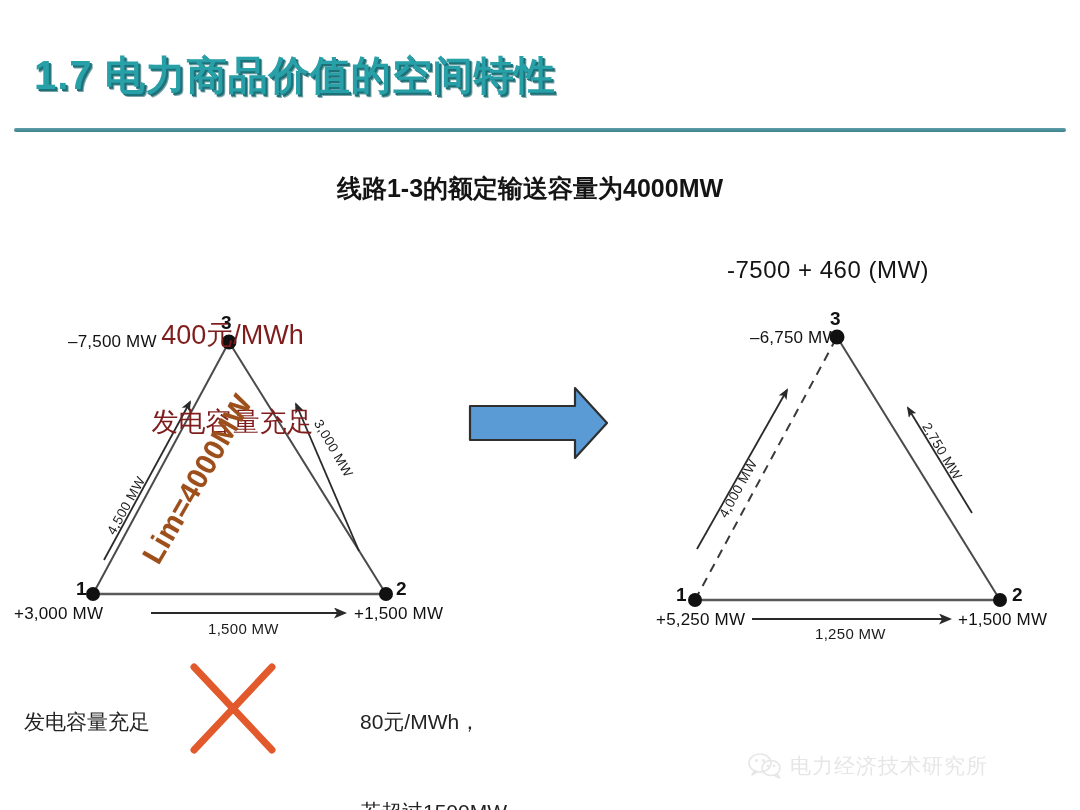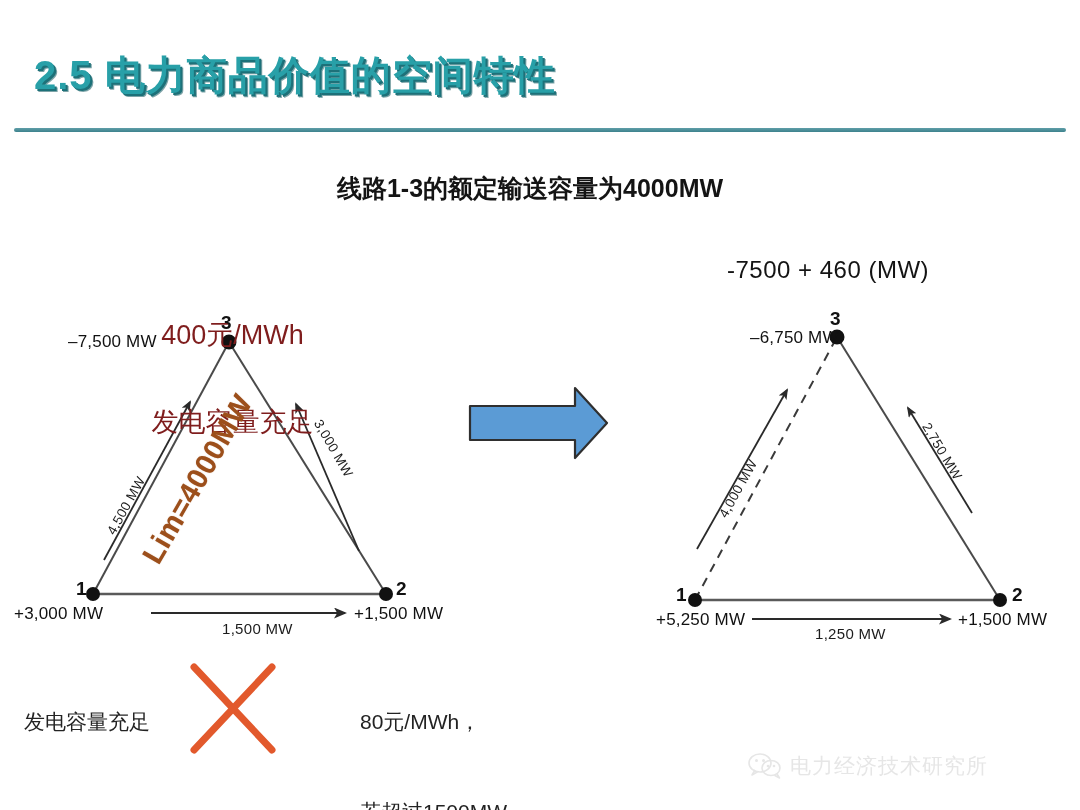--- a/index.html
+++ b/index.html
@@ -118,21 +118,21 @@
     gap: 8px;
     color: #e6e6e6;
     font-size: 21px;
     letter-spacing: 1px;
   }
   #watermark .wm-logo { display: block; }
 </style>
 </head>
 <body>
 
-<div id="slide-title" class="abs">2.5 电力商品价值的空间特性</div>
+<div id="slide-title" class="abs">1.7 电力商品价值的空间特性</div>
 <div id="title-rule"></div>
 
 <div id="caption">线路1-3的额定输送容量为4000MW</div>
 
 <svg id="diagram-canvas" viewBox="0 0 1080 810">
   <defs>
     <marker id="ah" markerWidth="11" markerHeight="9" refX="9" refY="4.5" orient="auto" markerUnits="userSpaceOnUse">
       <path d="M0,0 L11,4.5 L0,9 L2.6,4.5 Z" fill="#2a2a2a"></path>
     </marker>
     <marker id="ah2" markerWidth="13" markerHeight="11" refX="11" refY="5.5" orient="auto" markerUnits="userSpaceOnUse">
@@ -188,21 +188,21 @@
 <div class="abs node-val" style="left:68px; top:332px;text-align:center;">–7,500 MW</div>
 
 <div class="abs node-id" style="left:76px; top:578px;">1</div>
 <div class="abs node-val" style="left:14px; top:604px;">+3,000 MW</div>
 
 <div class="abs node-id" style="left:396px; top:578px;">2</div>
 <div class="abs node-val" style="left:354px; top:604px;">+1,500 MW</div>
 
 <div class="abs edge-lbl" style="left:104px; top:530px; transform:rotate(-61deg);">4,500 MW</div>
 <div class="abs edge-lbl" style="left:324px; top:417px; transform:rotate(60deg);">3,000 MW</div>
-<div class="abs flow-lbl" style="left:222px; top:620px;">1,500 MW</div>
+<div class="abs flow-lbl" style="left:208px; top:620px;">1,500 MW</div>
 
 <div class="abs lim-lbl" style="left:136px; top:553px; transform:rotate(-60deg);">Lim=4000MW</div>
 
 <div class="abs note-left" style="left:24px; top:647px;">
   <div>发电容量充足</div>
 </div>
 
 <div class="abs note-left" style="left:360px; top:647px;">
   <div>80元/MWh，</div>
   <div>若超过1500MW，</div>

